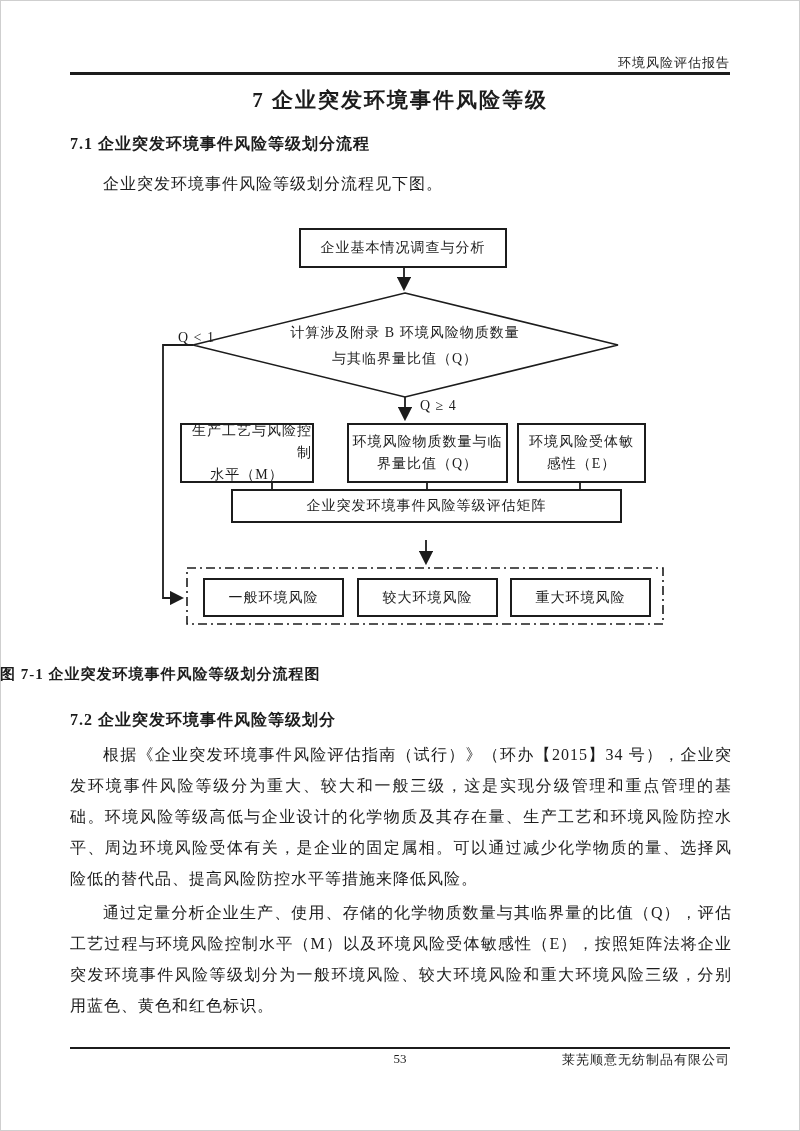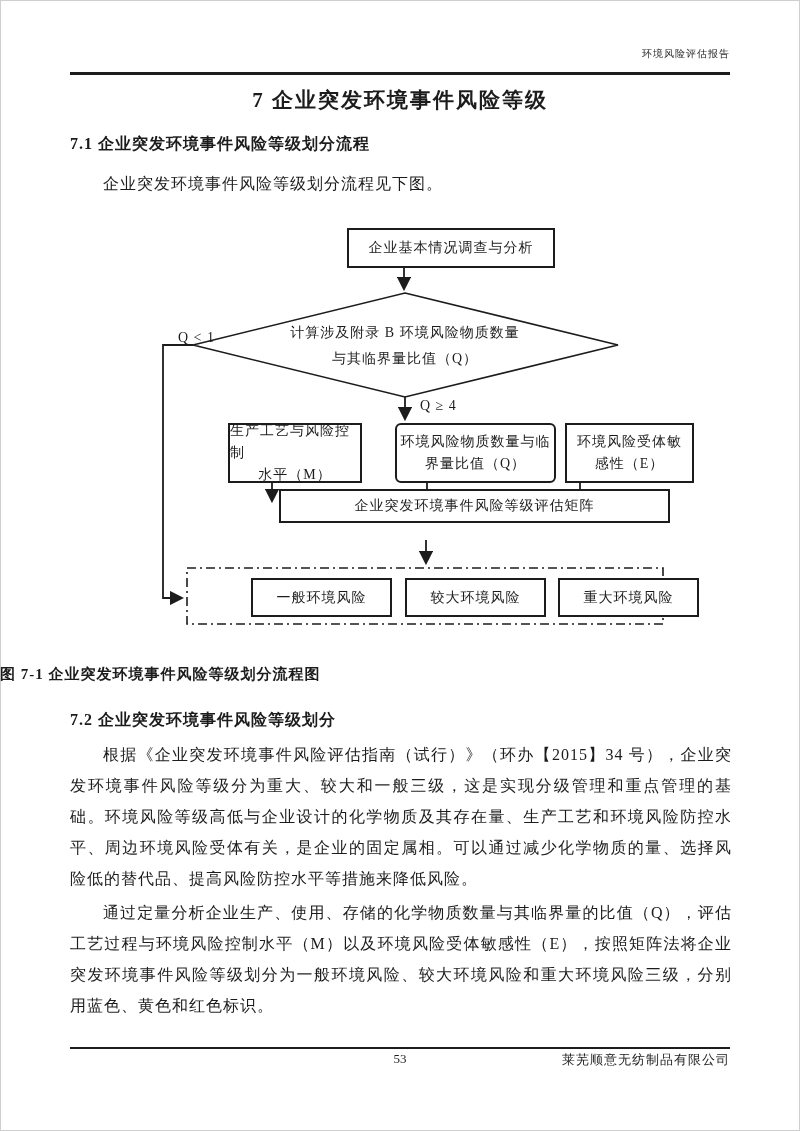--- a/index.html
+++ b/index.html
@@ -7,39 +7,39 @@
     position:relative;
     width:800px;height:1131px;
     margin:0 auto;
     background:#ffffff;
     font-family:"Liberation Serif","DejaVu Serif",serif;
     color:#1c1c1c;
     overflow:hidden;
     box-shadow:0 0 0 1px #cfcfcf inset;
   }
   
-  .hdr-text{position:absolute;top:47px;right:70px;font-size:10px;letter-spacing:1px;}
+  .hdr-text{position:absolute;top:54px;right:70px;font-size:13px;letter-spacing:1px;}
   .hdr-rule{position:absolute;top:72px;left:70px;width:660px;height:3px;background:#1c1c1c;}
   
   .chapter-title{position:absolute;top:86px;left:0;width:100%;text-align:center;
     font-size:21px;font-weight:bold;letter-spacing:2px;margin:0;}
   .sec-heading{position:absolute;left:70px;font-size:16px;font-weight:bold;letter-spacing:1px;margin:0;}
   .h71{top:134px;}
   .h72{top:710px;}
   .intro{position:absolute;top:174px;left:70px;width:662px;font-size:16px;letter-spacing:1px;
     text-indent:33px;margin:0;}
   
   .flow{position:absolute;top:218px;left:0;width:800px;height:432px;}
   .flow svg{position:absolute;top:0;left:0;}
   .fc-box{position:absolute;box-sizing:border-box;border:2px solid #1c1c1c;background:#fff;
     display:flex;flex-direction:column;align-items:center;justify-content:center;
-    font-size:14px;line-height:22px;letter-spacing:1px;text-align:left;margin-left:48px;}
+    font-size:14px;line-height:22px;letter-spacing:1px;text-align:right;}
   .fc-top{left:299px;top:10px;width:208px;height:40px;}
   .fc-m{left:180px;top:205px;width:134px;height:60px;}
-  .fc-q{left:347px;top:205px;width:161px;height:60px;border-radius:6px;}
+  .fc-q{left:347px;top:205px;width:161px;height:60px;}
   .fc-e{left:517px;top:205px;width:129px;height:60px;}
   .fc-matrix{left:231px;top:271px;width:391px;height:34px;}
   .fc-out1{left:203px;top:360px;width:141px;height:39px;}
   .fc-out2{left:357px;top:360px;width:141px;height:39px;}
   .fc-out3{left:510px;top:360px;width:141px;height:39px;}
   .fc-decision-text{position:absolute;left:255px;top:102px;width:300px;text-align:center;
     font-size:14px;line-height:26px;letter-spacing:1px;}
   .fc-label{position:absolute;font-size:14px;letter-spacing:1px;background:transparent;}
   .fc-qlt{left:178px;top:94px;margin-top:18px;}
   .fc-qge{left:420px;top:180px;}

